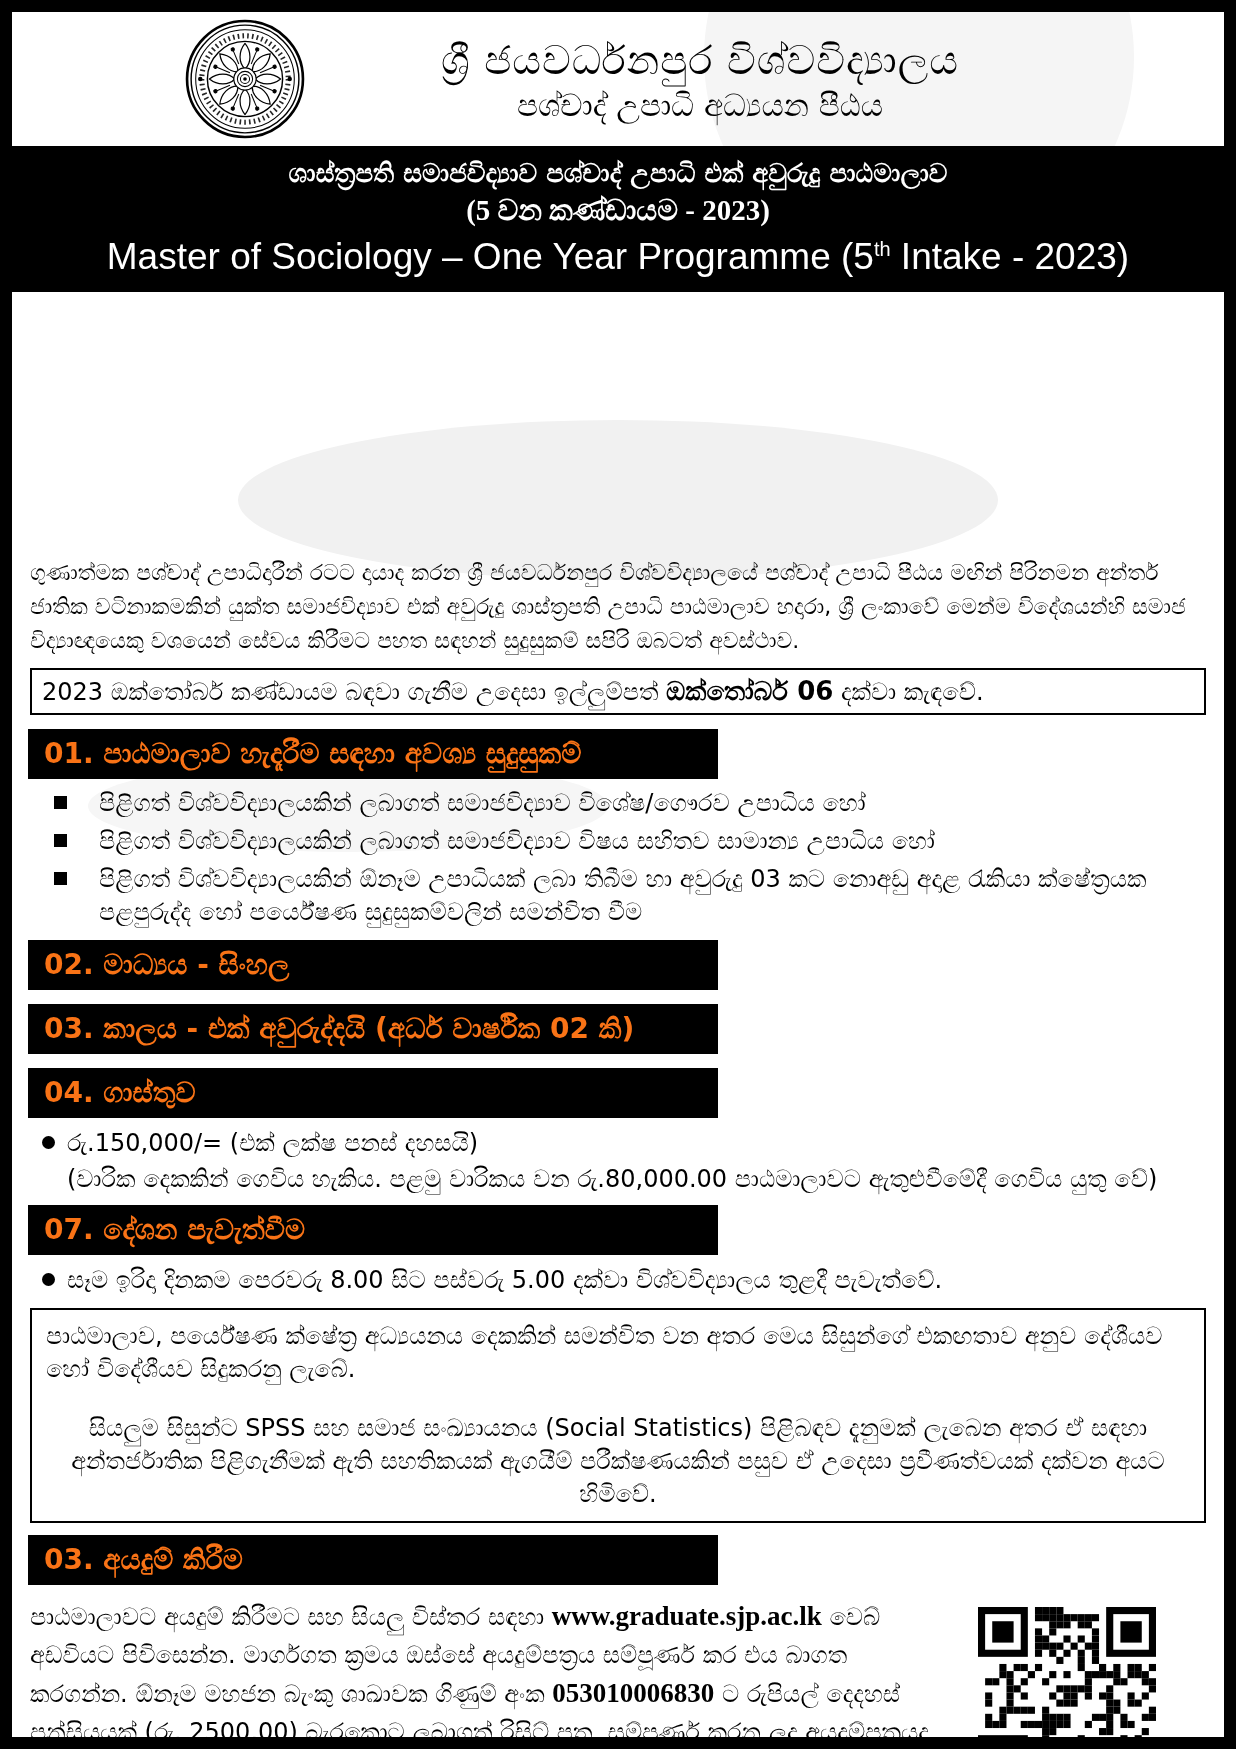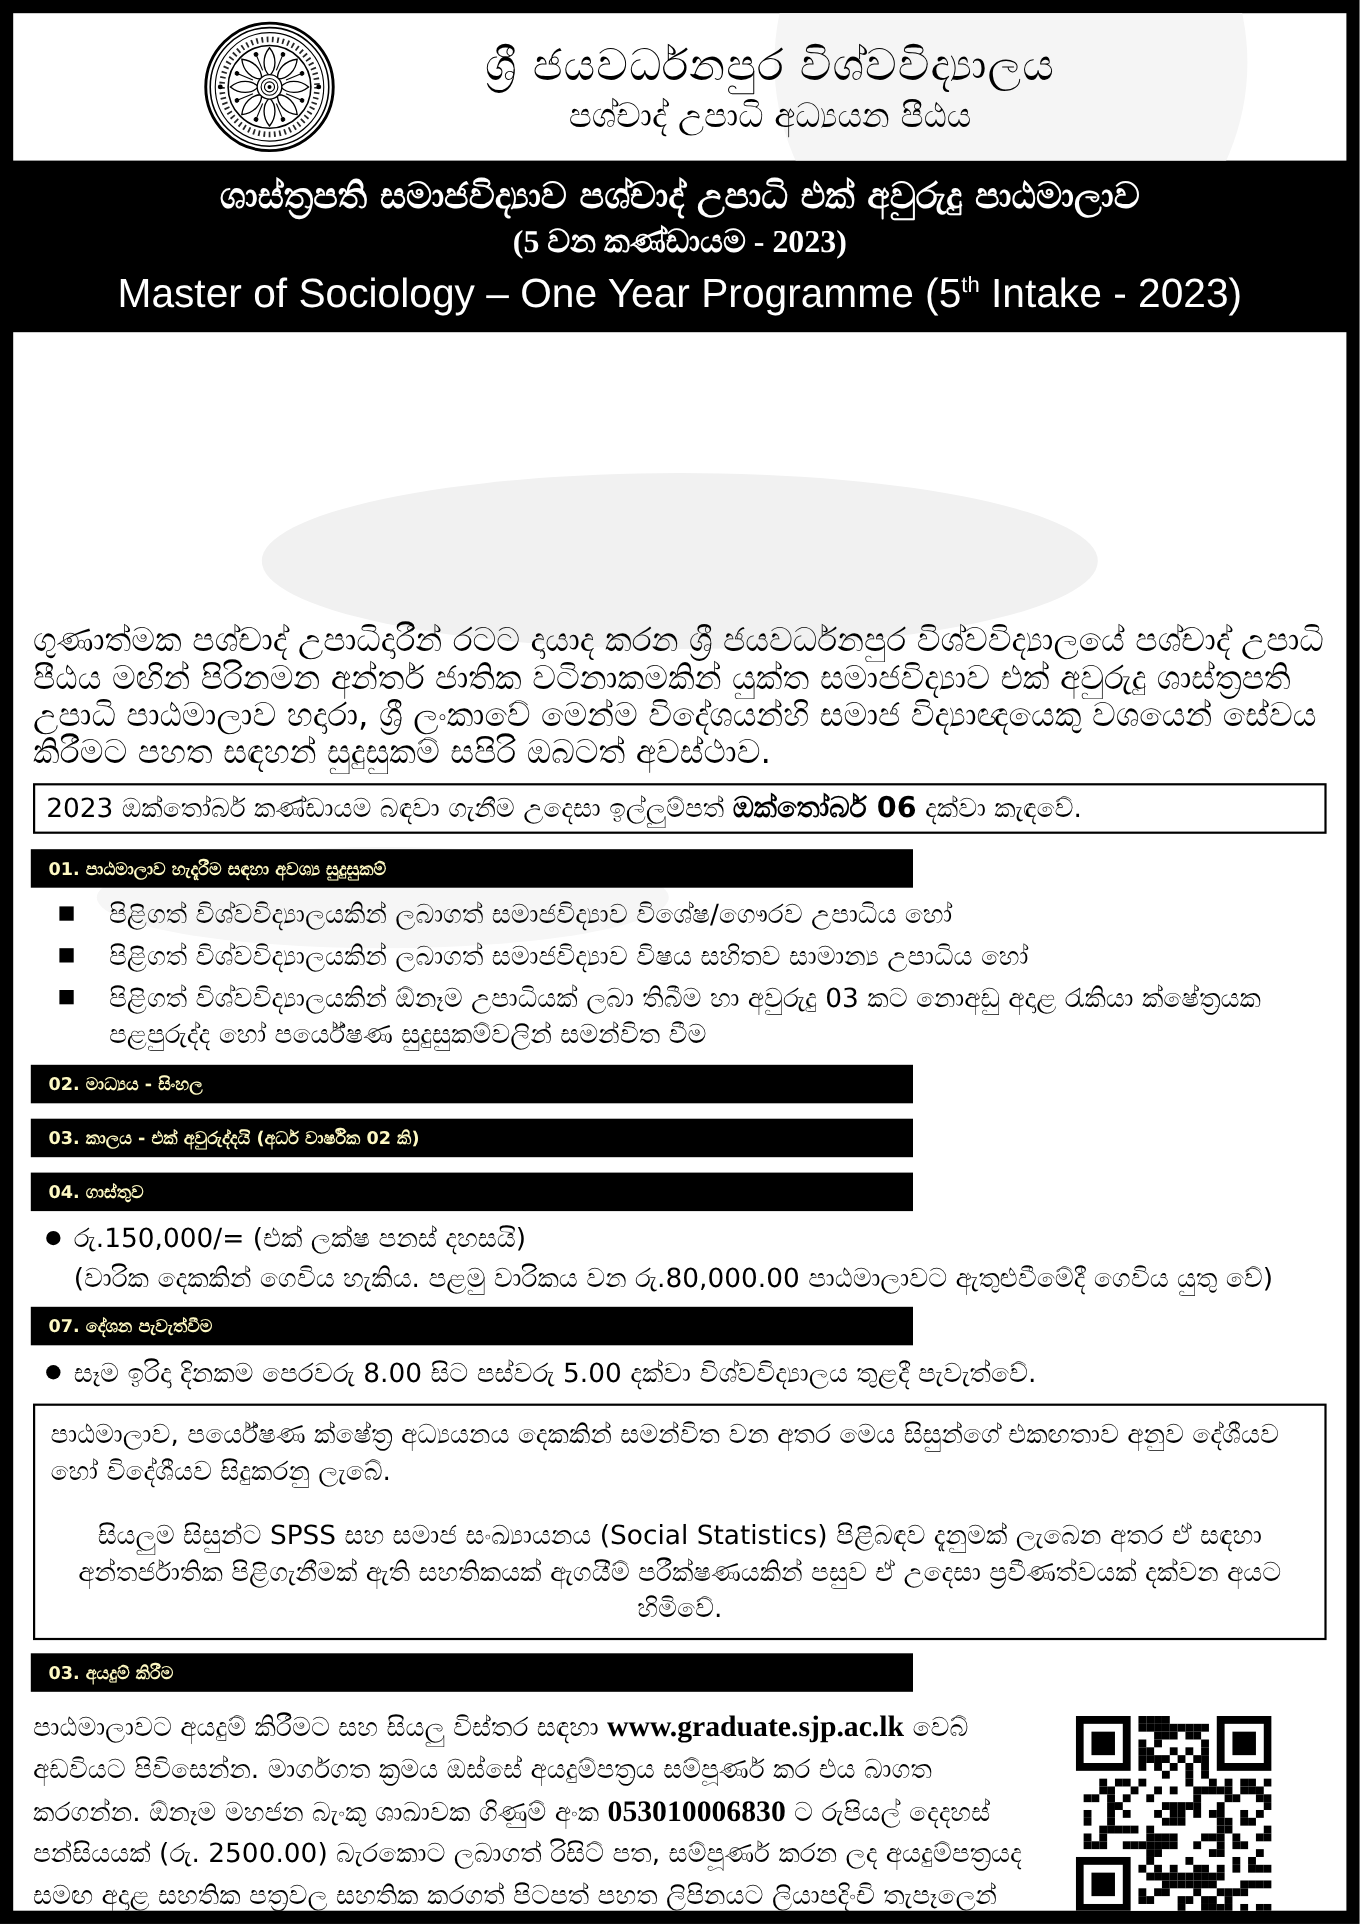--- a/index.html
+++ b/index.html
@@ -34,54 +34,54 @@
   }
   .uni-name { font-size:40px; line-height:1.3; letter-spacing:1px; }
   .fac-name { font-size:31px; line-height:1.25; }
   
   .band {
     background:#000; color:#fff;
     text-align:center;
     padding:10px 4px 12px;
     flex:0 0 auto;
   }
-  .band-l1 { font-size:33px; font-weight:bold; line-height:1.35; }
+  .band-l1 { font-size:26px; font-weight:bold; line-height:1.35; }
   .band-l2 { font-size:29px; font-weight:bold; font-family:"Liberation Serif", serif; line-height:1.35; }
   .band-l3 { font-size:37px; font-family:"Liberation Sans", sans-serif; line-height:1.25; margin-top:4px; }
   .band-l3 sup { font-size:20px; }
   
   .content {
     background:#fff;
     flex:1 1 auto;
     position:relative;
     overflow:hidden;
     padding:8px 16px 6px;
     display:flex; flex-direction:column;
   }
   .wm { position:absolute; z-index:0; border-radius:50%; }
   .wm-ring1 { right:-210px; top:120px; width:760px; height:760px; border:80px solid #f1f1f1; }
   .wm-ring2 { right:-60px; top:300px; width:520px; height:520px; border:46px solid #f6f6f6; }
   .wm-blob  { left:110px; top:1090px; width:880px; height:420px; background:#f3f3f3; }
   .content > * { position:relative; z-index:1; }
 
-  .intro { font-size:30px; line-height:34px; margin:4px 2px 10px; }
+  .intro { font-size:22px; line-height:34px; margin:4px 2px 10px; }
 
   .notice-box {
     border:2px solid #000;
     padding:6px 10px;
     font-size:24px;
     margin:0 2px 14px;
   }
   .notice-box b { font-size:26px; }
 
   .sec-bar {
-    background:#000; color:#fef9c3;
-    font-weight:bold; font-size:16px;
+    background:#000; color:#f97316;
+    font-weight:bold; font-size:28px;
     padding:8px 16px;
-    width:802px;
+    width:690px;
     flex:0 0 auto;
   }
   .sec-sep { width:690px; height:5px; background:#000; margin-top:6px; }
   .mt8 { margin-top:8px; }
 
   .bullets { margin:8px 0 6px 26px; }
   .bullet { font-size:24px; line-height:33px; display:flex; margin-bottom:5px;gap:22px; }
   .bullet .sq { width:13px; height:13px; background:#000; flex:0 0 auto; margin:9px 10px 0 0; }
   .bullet .txt { flex:1; padding-right:60px; }
 

